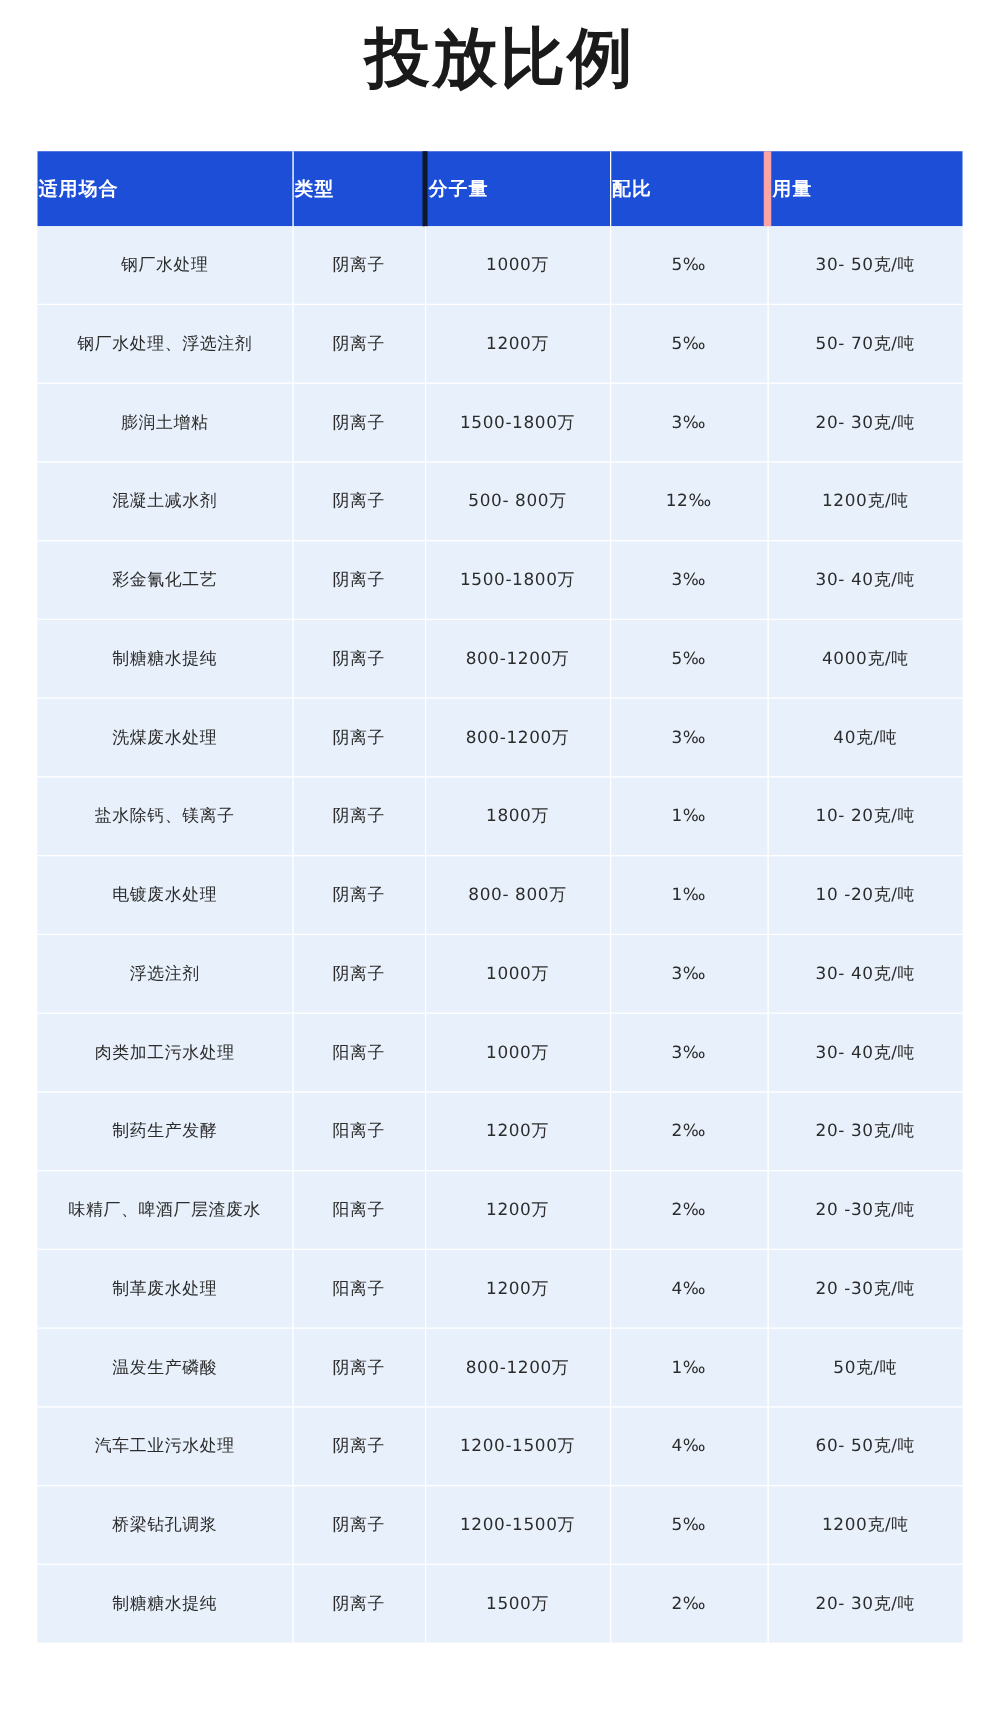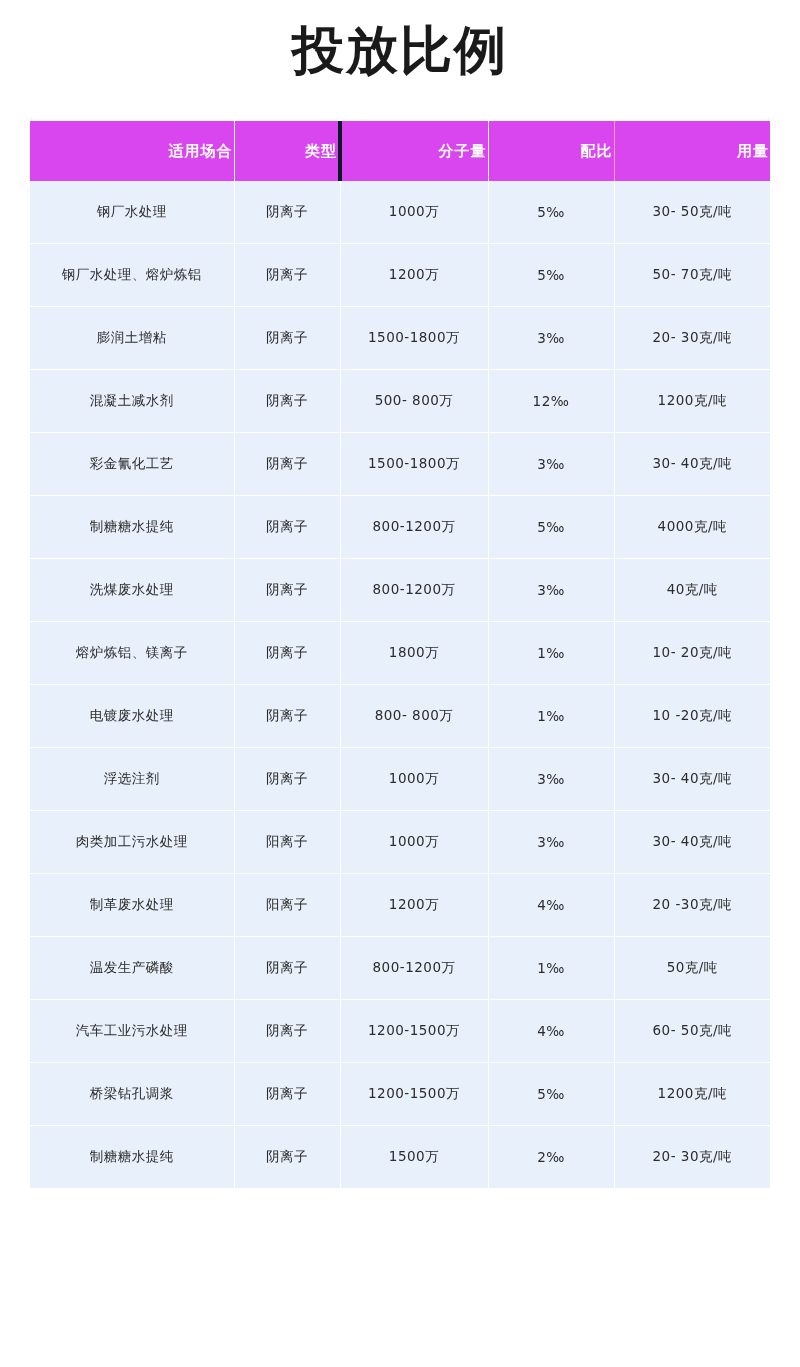--- a/index.html
+++ b/index.html
@@ -19,46 +19,46 @@
     padding: 0;
   }
   .title {
     text-align: center;
     font-size: 52px;
     font-weight: bold;
     color: #1a1a1a;
     letter-spacing: 2px;
     margin: 18px 0 0 0;
     line-height: 1.25;
-    font-family: Liberation Sans, sans-serif;
+    font-family: Liberation Mono, monospace;
   }
   .table-wrap {
     margin: 38px 30px 0 30px;
   }
   table {
     width: 740px;
     border-collapse: collapse;
     table-layout: fixed;
     font-size: 13.5px;
   }
   thead th {
-    background: #d946ef;
+    background: #1d4ed8;
     color: #ffffff;
     font-weight: bold;
     font-size: 15px;
     height: 58px;
-    text-align: right;
+    text-align: left;
     vertical-align: middle;
     border: none;
     letter-spacing: 1px;
   }
   thead th.c0 { border-right: 1px solid #ffffff; }
   thead th.c1 { border-right: 4px solid #0f172a; }
   thead th.c2 { border-right: 1px solid #ffffff; }
-  thead th.c3 { border-right: 1px solid #fca5a5; }
+  thead th.c3 { border-right: 6px solid #fca5a5; }
   tbody td {
     background: #e8f0fb;
     color: #2b2b2b;
     height: 60px;
     text-align: center;
     vertical-align: middle;
     border-bottom: 1px solid #ffffff;
     border-right: 1px solid #ffffff;
     font-size: 13.5px;
     letter-spacing: 0.5px;
@@ -99,21 +99,21 @@
       </thead>
       <tbody id="table-body">
           <tr>
             <td>钢厂水处理</td>
             <td>阴离子</td>
             <td>1000万</td>
             <td>5‰</td>
             <td>30- 50克/吨</td>
           </tr>
           <tr>
-            <td>钢厂水处理、熔炉炼铝</td>
+            <td>钢厂水处理、浮选注剂</td>
             <td>阴离子</td>
             <td>1200万</td>
             <td>5‰</td>
             <td>50- 70克/吨</td>
           </tr>
           <tr>
             <td>膨润土增粘</td>
             <td>阴离子</td>
             <td>1500-1800万</td>
             <td>3‰</td>
@@ -141,21 +141,21 @@
             <td>4000克/吨</td>
           </tr>
           <tr>
             <td>洗煤废水处理</td>
             <td>阴离子</td>
             <td>800-1200万</td>
             <td>3‰</td>
             <td>40克/吨</td>
           </tr>
           <tr>
-            <td>熔炉炼铝、镁离子</td>
+            <td>盐水除钙、镁离子</td>
             <td>阴离子</td>
             <td>1800万</td>
             <td>1‰</td>
             <td>10- 20克/吨</td>
           </tr>
           <tr>
             <td>电镀废水处理</td>
             <td>阴离子</td>
             <td>800- 800万</td>
             <td>1‰</td>
@@ -169,20 +169,34 @@
             <td>30- 40克/吨</td>
           </tr>
           <tr>
             <td>肉类加工污水处理</td>
             <td>阳离子</td>
             <td>1000万</td>
             <td>3‰</td>
             <td>30- 40克/吨</td>
           </tr>
           <tr>
+            <td>制药生产发酵</td>
+            <td>阳离子</td>
+            <td>1200万</td>
+            <td>2‰</td>
+            <td>20- 30克/吨</td>
+          </tr>
+          <tr>
+            <td>味精厂、啤酒厂层渣废水</td>
+            <td>阳离子</td>
+            <td>1200万</td>
+            <td>2‰</td>
+            <td>20 -30克/吨</td>
+          </tr>
+          <tr>
             <td>制革废水处理</td>
             <td>阳离子</td>
             <td>1200万</td>
             <td>4‰</td>
             <td>20 -30克/吨</td>
           </tr>
           <tr>
             <td>温发生产磷酸</td>
             <td>阴离子</td>
             <td>800-1200万</td>

